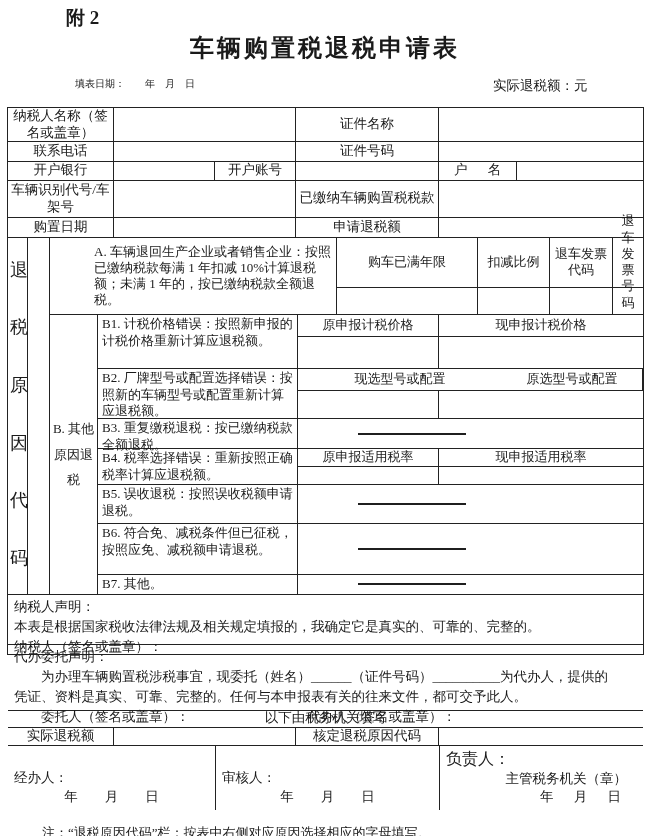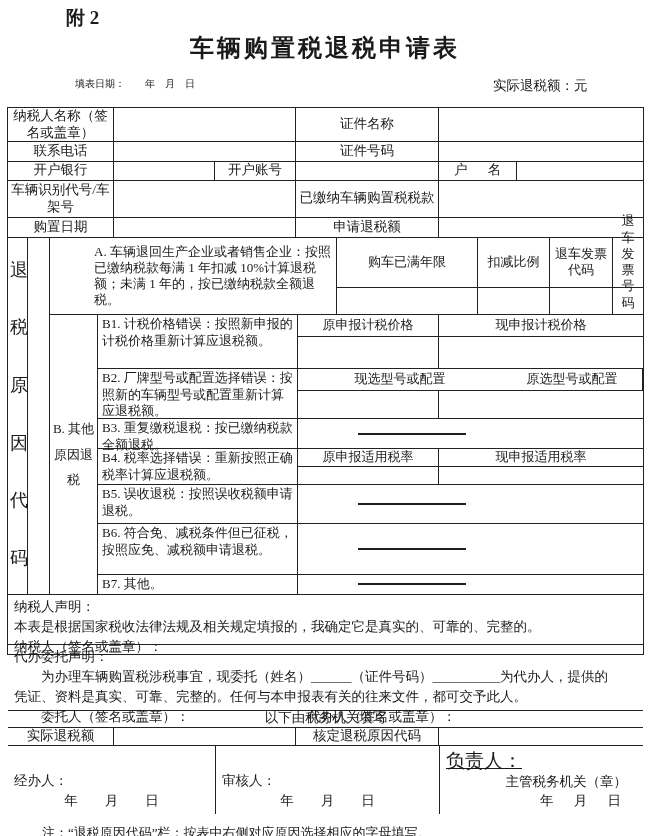--- a/index.html
+++ b/index.html
@@ -65,21 +65,21 @@
   .signline { display:flex; }
   .signline .p2 { margin-left:118px; }
   .secmid { justify-content:center; font-size:13.5px; }
 
   
   .off { flex-direction:column; justify-content:flex-end; align-items:stretch;
          padding:3px 6px 4px 6px; display:flex; }
   .off .name { font-size:13.5px; }
   .off .ymd  { font-size:13.5px; text-align:center; margin-top:3px; }
   .chief { display:flex; flex-direction:column; padding:3px 8px 4px 6px; }
-  .chief .c1 { font-size:19px;text-decoration:underline; }
+  .chief .c1 { font-size:16px; }
   .chief .c2 { font-size:13.5px; text-align:right; padding-right:8px; margin-top:2px; }
   .chief .c3 { font-size:13.5px; text-align:right; padding-right:14px; margin-top:2px; }
 
   .footnote { left:42px; top:824px; font-size:13px; }
 </style>
 </head>
 <body>
 
 <div class="abs attach">附 2</div>
 <div class="abs title">车辆购置税退税申请表</div>

